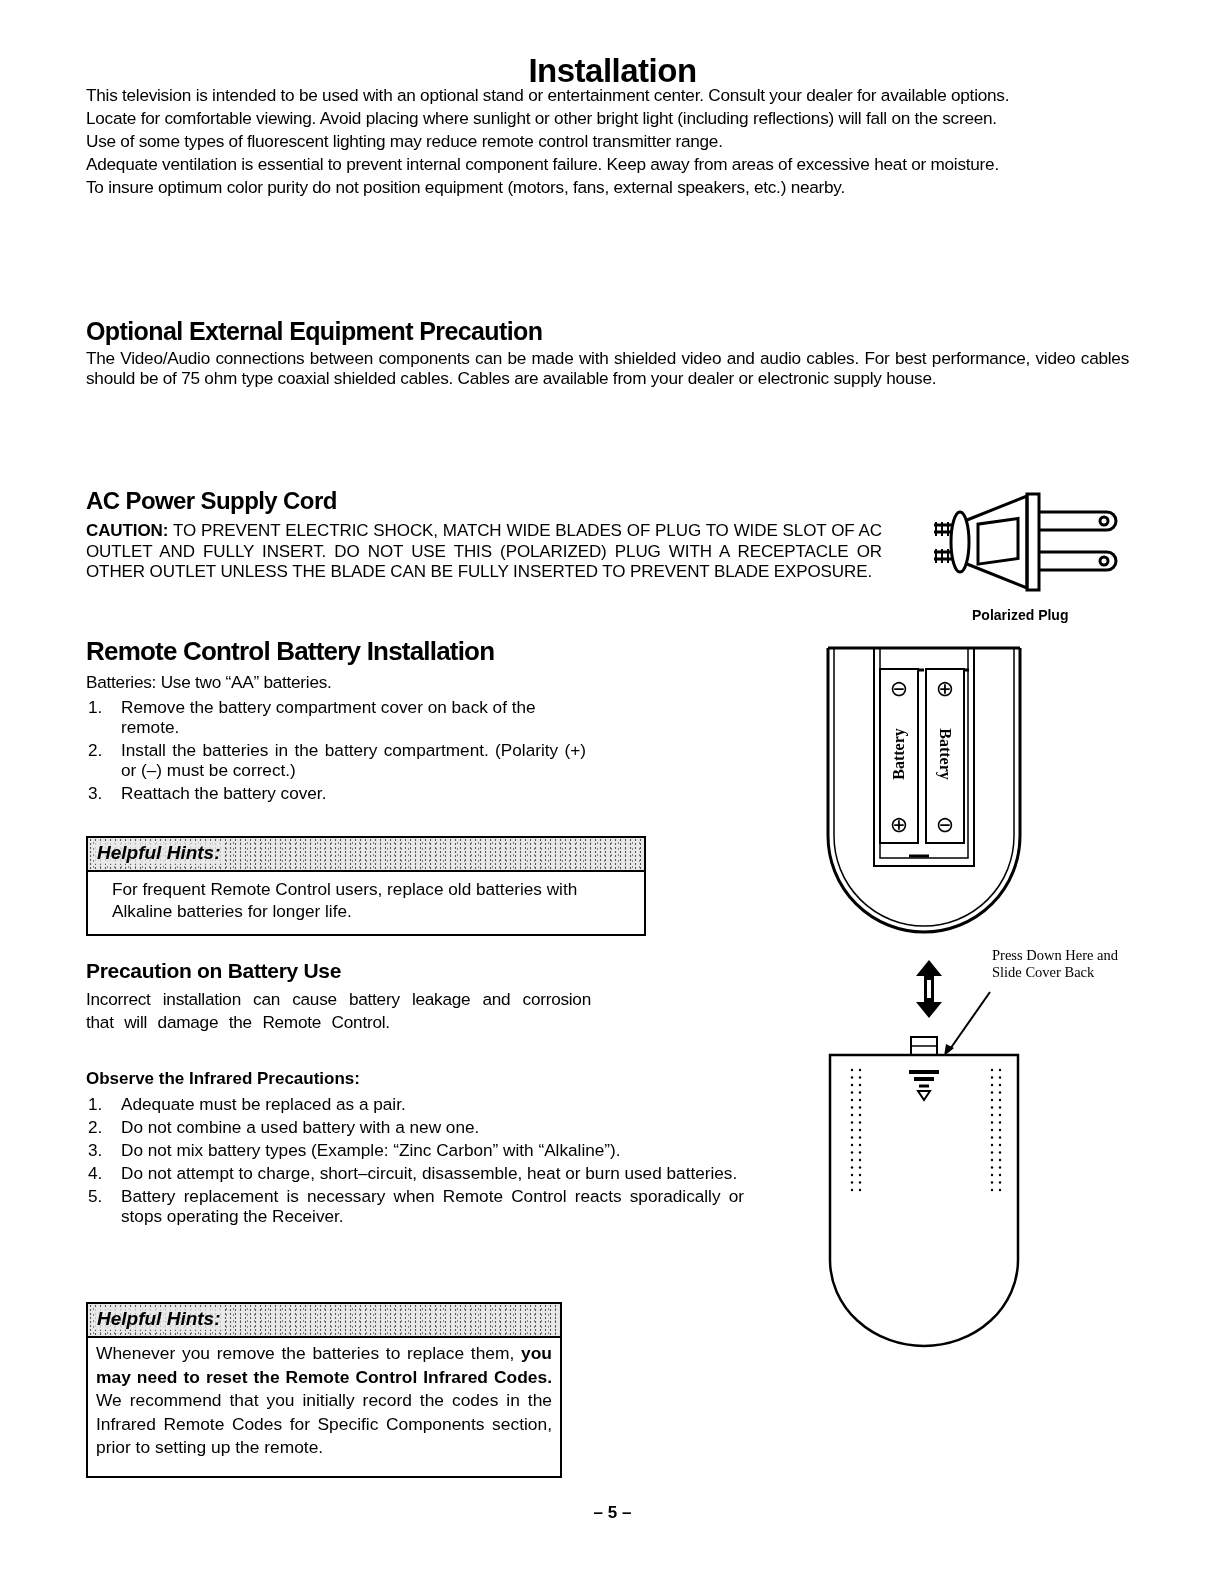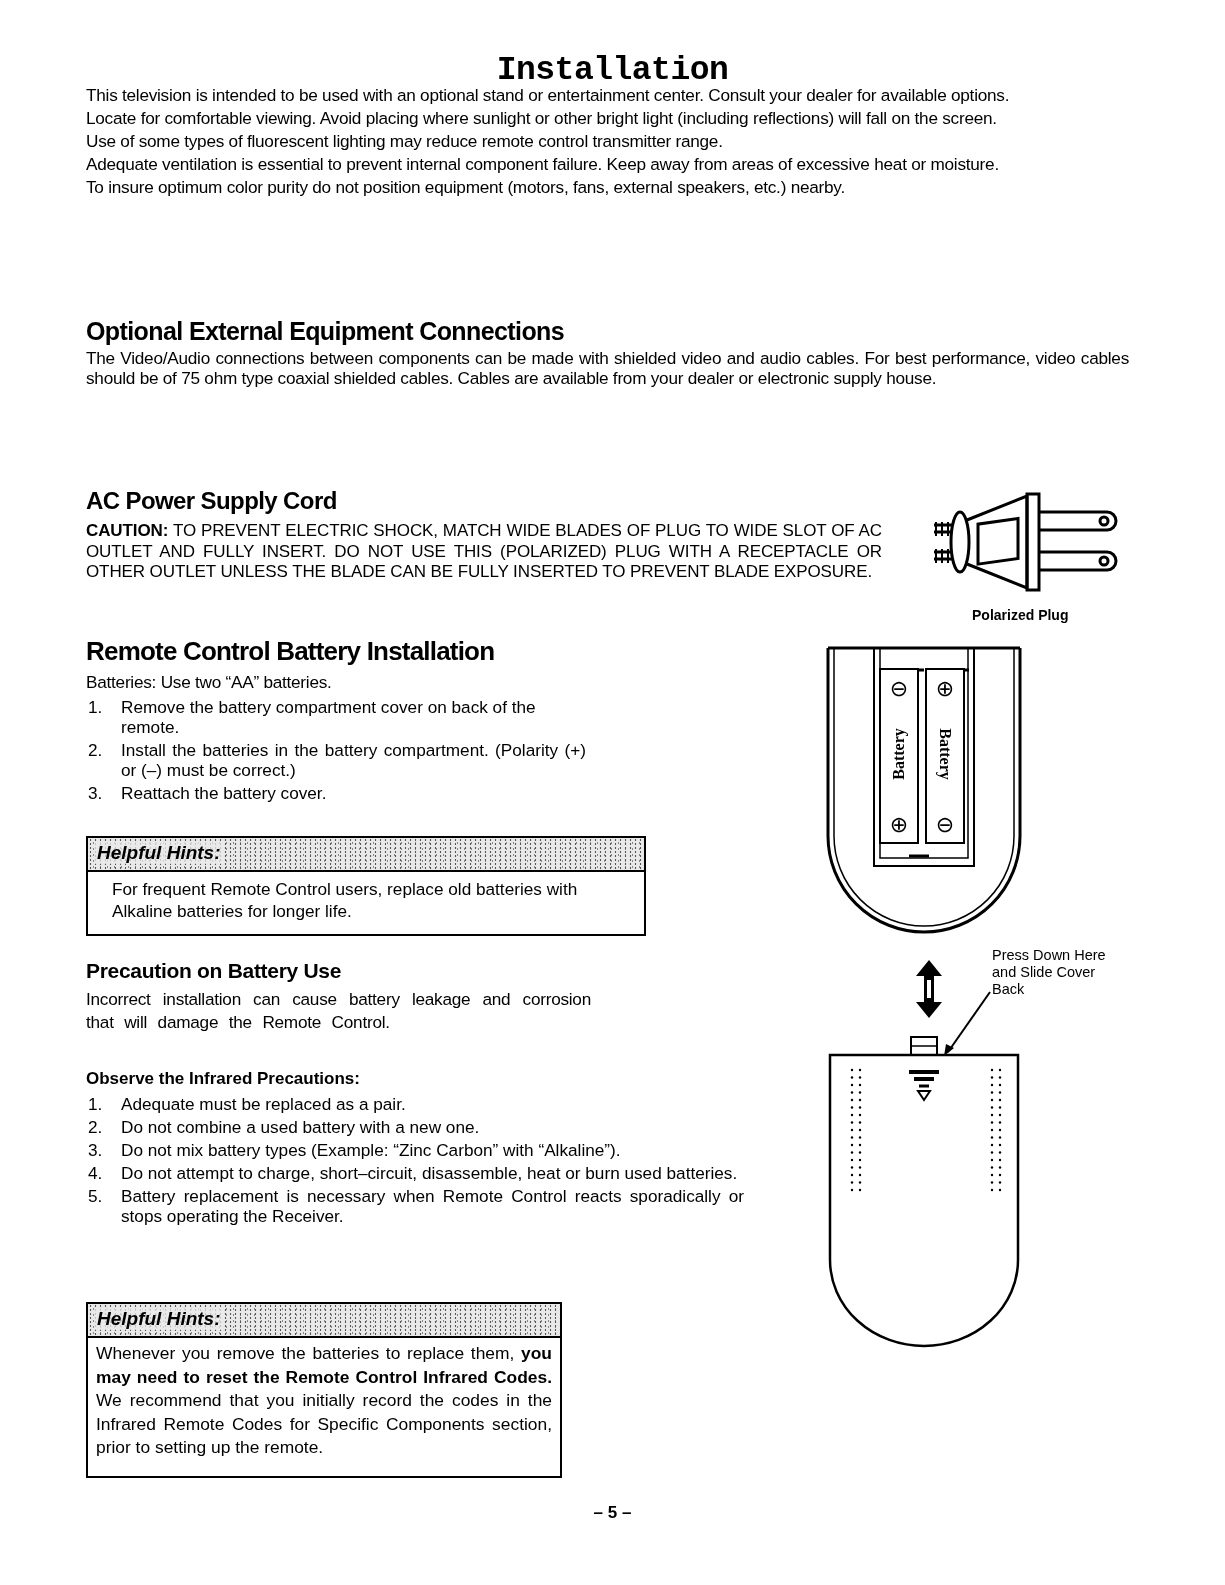--- a/index.html
+++ b/index.html
@@ -3,21 +3,21 @@
   <meta charset="utf-8">
   <style>
     html, body { margin: 0; padding: 0; background: #ffffff; }
     body {
       width: 1225px; height: 1585px; position: relative; overflow: hidden;
       font-family: "Liberation Sans", sans-serif; color: #000;
     }
     .abs { position: absolute; }
     .page-title {
       left: 0; width: 1225px; top: 52px; text-align: center;
-      font-size: 33px; font-weight: bold; letter-spacing: -0.5px; margin: 0; font-family: Liberation Mono, monospace;
+      font-size: 33px; font-weight: bold; letter-spacing: -0.5px; margin: 0;
     }
     h2.sec {
       font-size: 25px; font-weight: bold; margin: 0; letter-spacing: -0.6px;
       line-height: 30px;
     }
     h3.sub {
       font-size: 21px; font-weight: bold; margin: 0; letter-spacing: -0.3px;
       line-height: 26px;
     }
     h4.sub2 {
@@ -81,21 +81,21 @@
 
 <section class="abs" style="left:86px; top:84px; width:1043px;">
   <p class="body" style="margin-top:2px;">This television is intended to be used with an optional stand or entertainment center. Consult your dealer for available options.</p>
   <p class="body">Locate for comfortable viewing. Avoid placing where sunlight or other bright light (including reflections) will fall on the screen.</p>
   <p class="body">Use of some types of fluorescent lighting may reduce remote control transmitter range.</p>
   <p class="body">Adequate ventilation is essential to prevent internal component failure. Keep away from areas of excessive heat or moisture.</p>
   <p class="body">To insure optimum color purity do not position equipment (motors, fans, external speakers, etc.) nearby.</p>
 </section>
 
 <section class="abs" style="left:86px; top:316px; width:1043px;">
-  <h2 class="sec">Optional External Equipment Connections</h2>
+  <h2 class="sec">Optional External Equipment Precaution</h2>
   <p class="body justify" style="margin-top:3px;">The Video/Audio connections between components can be made with shielded video and audio cables. For best performance, video cables should be of 75 ohm type coaxial shielded cables. Cables are available from your dealer or electronic supply house.</p>
 </section>
 
 <section class="abs" style="left:86px; top:486px; width:796px;">
   <h2 class="sec" style="font-size:24px;">AC Power Supply Cord</h2>
   <p class="caution" style="margin-top:5px;"><b>CAUTION:</b><span> TO PREVENT ELECTRIC SHOCK, MATCH WIDE BLADES OF PLUG TO WIDE SLOT OF AC OUTLET AND FULLY INSERT. DO NOT USE THIS (POLARIZED) PLUG WITH A RECEPTACLE OR OTHER OUTLET UNLESS THE BLADE CAN BE FULLY INSERTED TO PREVENT BLADE EXPOSURE.</span></p>
 </section>
 
 <div class="abs" style="left:922px; top:492px; width:200px; height:100px;">
   <svg width="200" height="100" viewBox="0 0 200 100">
@@ -190,21 +190,21 @@
 
 <div class="abs" style="left:914px; top:958px; width:30px; height:62px;">
   <svg width="30" height="62" viewBox="0 0 30 62">
     <polygon points="15,2 28,18 2,18" fill="#000"></polygon>
     <rect x="10" y="18" width="10" height="26" fill="#000"></rect>
     <rect x="13" y="22" width="4" height="18" fill="#fff"></rect>
     <polygon points="15,60 28,44 2,44" fill="#000"></polygon>
   </svg>
 </div>
 
-<div class="abs caption2" style="left:992px; top:947px; width:128px;">Press Down Here and Slide Cover Back</div>
+<div class="abs caption2" style="left:992px; top:947px; width:128px;font-family:Liberation Serif, serif;">Press Down Here and Slide Cover Back</div>
 
 <svg class="abs" style="left:930px; top:988px;" width="70" height="70">
   <line x1="60" y1="4" x2="18" y2="64" stroke="#000" stroke-width="2"></line>
   <polygon points="14,68 16,56 24,60" fill="#000"></polygon>
 </svg>
 
 <div class="abs" style="left:824px; top:1030px; width:200px; height:320px;">
   <svg width="200" height="320" viewBox="0 0 200 320">
     <g fill="none" stroke="#000">
 

